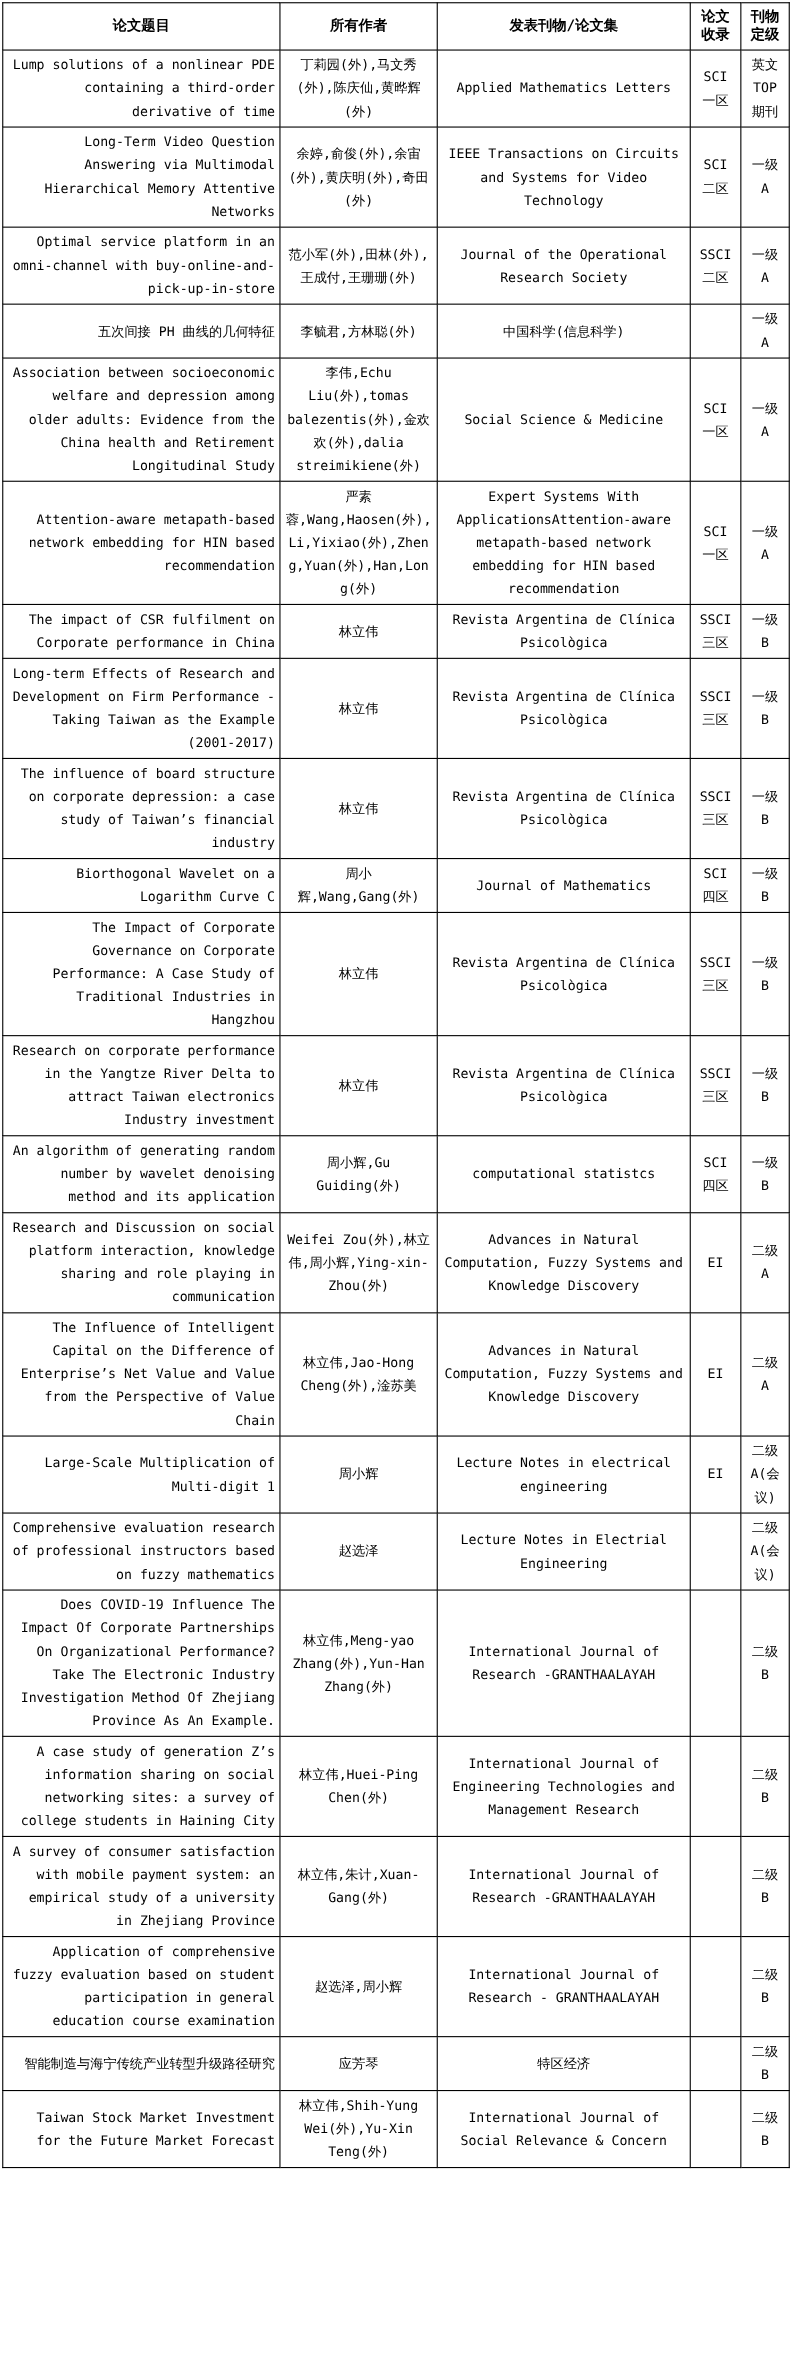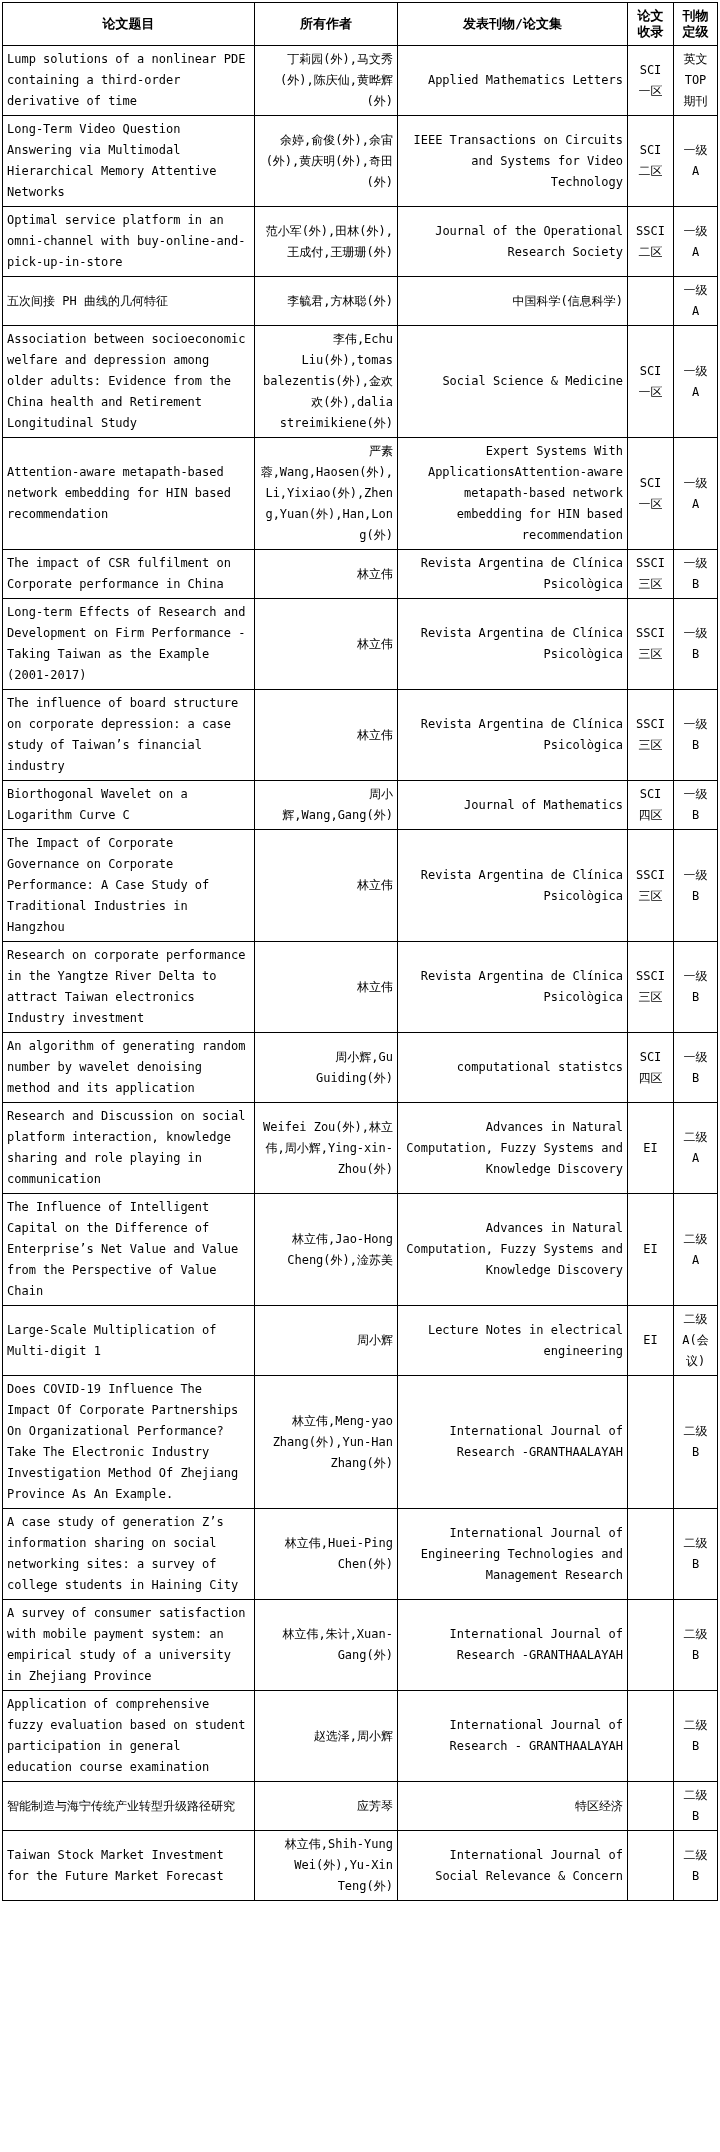--- a/index.html
+++ b/index.html
@@ -34,23 +34,23 @@
     overflow-wrap: break-word;
   }
   th {
     font-size: 13px;
     line-height: 16px;
     font-weight: bold;
     text-align: center;
     padding: 5px 4px;
   }
   th.narrow { padding: 5px 4px; }
-  td.c-title   { text-align: left; padding: 3px 4px; }
-  td.c-authors { text-align: right; padding: 3px 4px; }
-  td.c-journal { text-align: right; padding: 3px 4px; }
+  td.c-title   { text-align: right; padding: 3px 4px; }
+  td.c-authors { text-align: center; padding: 3px 4px; }
+  td.c-journal { text-align: center; padding: 3px 4px; }
   td.c-index, td.c-grade {
     text-align: center;
     padding: 3px 1px;
     white-space: pre-line;
   }
 </style>
 </head>
 <body>
 
 <table class="papers">
@@ -222,20 +222,29 @@
   <tr>
     <td class="c-title">Large-Scale Multiplication of Multi-digit 1</td>
     <td class="c-authors">周小辉</td>
     <td class="c-journal">Lecture Notes in electrical engineering</td>
     <td class="c-index">EI</td>
     <td class="c-grade">二级
 A(会
 议)</td>
   </tr>
 
+  <tr>
+    <td class="c-title">Comprehensive evaluation research of professional instructors based on fuzzy mathematics</td>
+    <td class="c-authors">赵选泽</td>
+    <td class="c-journal">Lecture Notes in Electrial Engineering</td>
+    <td class="c-index"></td>
+    <td class="c-grade">二级
+A(会
+议)</td>
+  </tr>
 
 
   <tr>
     <td class="c-title">Does COVID-19 Influence The Impact Of Corporate Partnerships On Organizational Performance? Take The Electronic Industry Investigation Method Of Zhejiang Province As An Example.</td>
     <td class="c-authors">林立伟,Meng-yao Zhang(外),Yun-Han Zhang(外)</td>
     <td class="c-journal">International Journal of Research -GRANTHAALAYAH</td>
     <td class="c-index"></td>
     <td class="c-grade">二级
 B</td>
   </tr>

